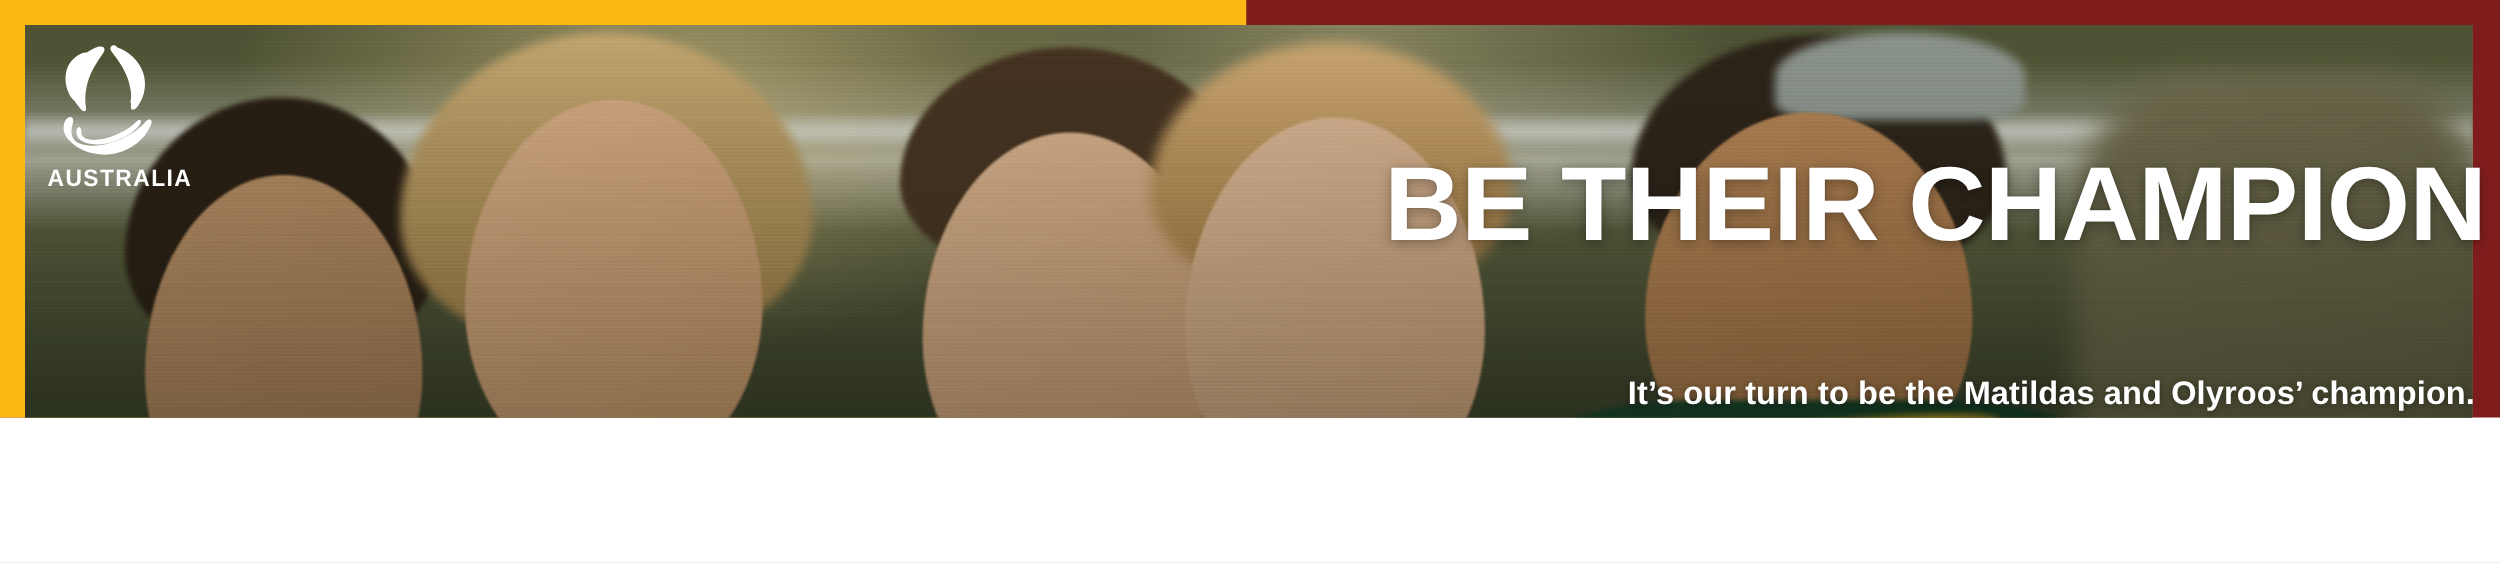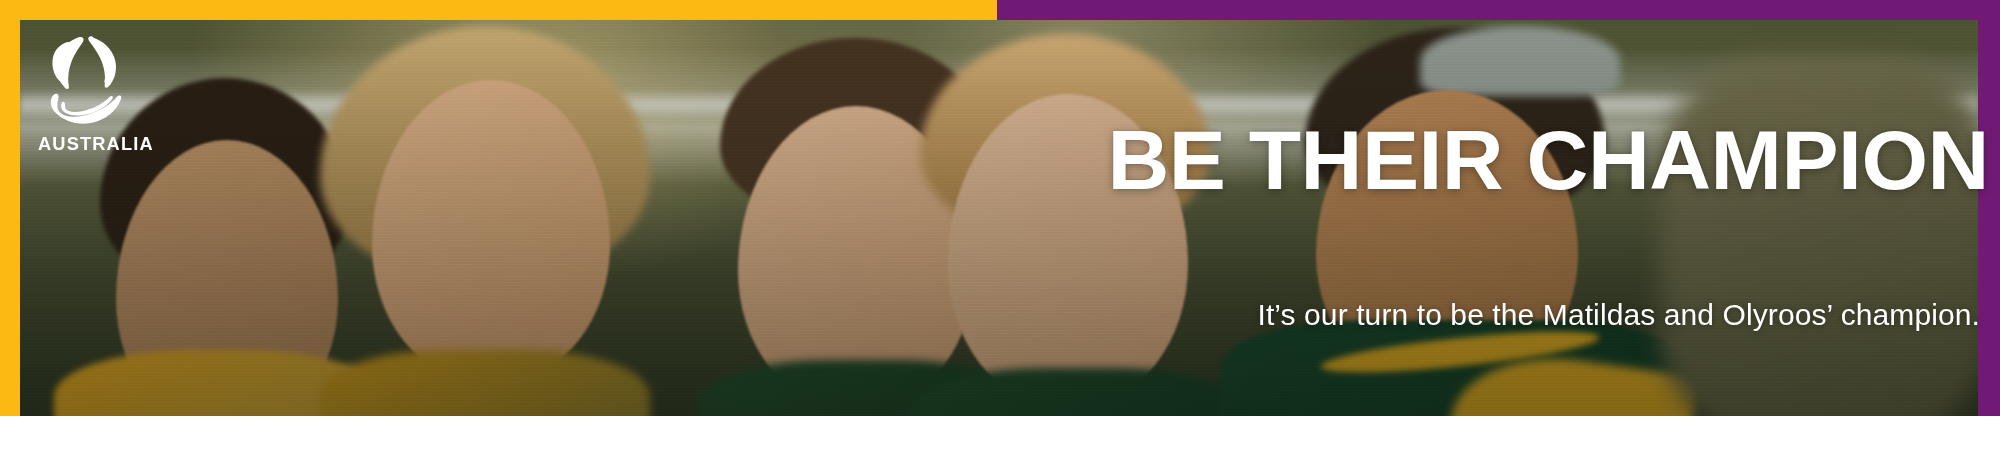--- a/index.html
+++ b/index.html
@@ -11,23 +11,23 @@
     width: 2000px;
     height: 450px;
     overflow: hidden;
     font-family: "Liberation Sans", sans-serif;
   }
 
   
   .banner {
     position: relative;
     width: 2000px;
-    height: 416px;
+    height: 334px;
     box-sizing: border-box;
-    background: #701a75;           
+    background: #7f1d1d;           
     overflow: hidden;
   }
   .frame-gold {
     position: absolute;
     left: 0; top: 0;
     width: 997px;
     height: 450px;
     background: #fdb913;           
   }
 
@@ -170,22 +170,22 @@
     letter-spacing: -0.5px;
     white-space: nowrap;
     transform: scaleX(1.02);
     text-shadow: 0 2px 10px rgba(0,0,0,.30), 0 0 2px rgba(0,0,0,.22);
     margin: 0 0 0 0;
     padding-left: 8px;
   }
   .subhead {
     color: #ffffff;
     font-family: "Liberation Sans", sans-serif;
-    font-weight: 400;
-    font-size: 30px;
+    font-weight: 700;
+    font-size: 26px;
     line-height: 1.1;
     letter-spacing: .1px;
     white-space: nowrap;
     margin-top: 96px;
     text-shadow: 0 1px 6px rgba(0,0,0,.42);
     padding-left: 8px;
   }
 </style>
 </head>
 <body>

